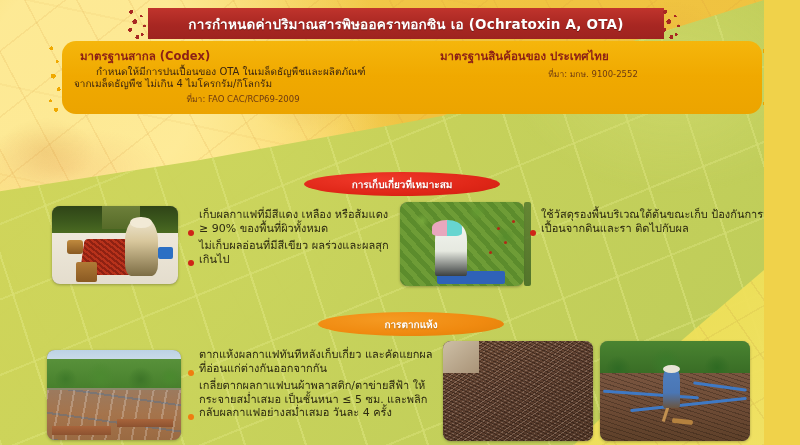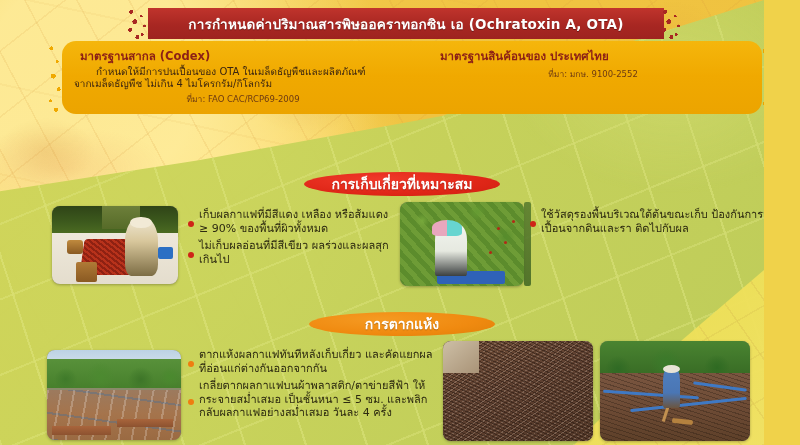--- a/index.html
+++ b/index.html
@@ -165,25 +165,25 @@
   
   .pill{
     position:absolute;display:flex;align-items:center;justify-content:center;
     border-radius:50%;color:#fff;font-weight:bold;text-align:center;
   }
   #pill-harvest{
     left:304px;top:172px;width:196px;height:24px;
     background:radial-gradient(ellipse at 38% 30%,#f0392a 0%,#e02718 58%,#cf1d10 100%);
   }
   #pill-drying{
-    left:309px;top:312px;width:186px;height:24px;
+    left:318px;top:312px;width:186px;height:24px;
     background:radial-gradient(ellipse at 38% 30%,#f59a22 0%,#f08a10 58%,#e07f08 100%);
     font-family:Liberation Serif, serif;
   }
-  .pill .label{font-size:14px;white-space:nowrap;text-shadow:0 1px 1px rgba(0,0,0,.25);}
+  .pill .label{font-size:10px;white-space:nowrap;text-shadow:0 1px 1px rgba(0,0,0,.25);}
 
   
   .photo{
     position:absolute;overflow:hidden;border-radius:8px;
     box-shadow:0 1px 3px rgba(0,0,0,.28);
     background:#8a8a6a;
   }
   .photo .sky{position:absolute;inset:0;}
 
   
@@ -272,21 +272,21 @@
     background:linear-gradient(180deg,#4f7fc0 0%,#4a76b4 62%,#6b5540 100%);border-radius:30% 30% 10% 10%;}
   #photo-raking .hat{position:absolute;left:42%;top:24%;width:11%;height:8%;
     background:#e8e4d6;border-radius:50%;}
   #photo-raking .rake{position:absolute;left:47%;top:52%;width:3px;height:30%;
     background:#c19050;transform:rotate(18deg);transform-origin:top center;}
   #photo-raking .rakehead{position:absolute;left:48%;top:78%;width:14%;height:5%;
     background:#b5823f;border-radius:2px;transform:rotate(6deg);}
 
   
   .bullets{position:absolute;}
-  .bullet{display:flex;align-items:center;margin-bottom:3px;}
+  .bullet{display:flex;align-items:flex-end;margin-bottom:3px;}
   .bullet .dot{
     flex:0 0 auto;width:6px;height:6px;border-radius:50%;margin:4px 5px 0 0;
   }
   .bullet .txt{
     font-size:11px;line-height:1.26;color:#2d2a10;
   }
   .dot.red{background:#cf2418;}
   .dot.orange{background:#ef7d10;}
 
   #bullets-harvest-mid{left:188px;top:208px;width:205px;}

